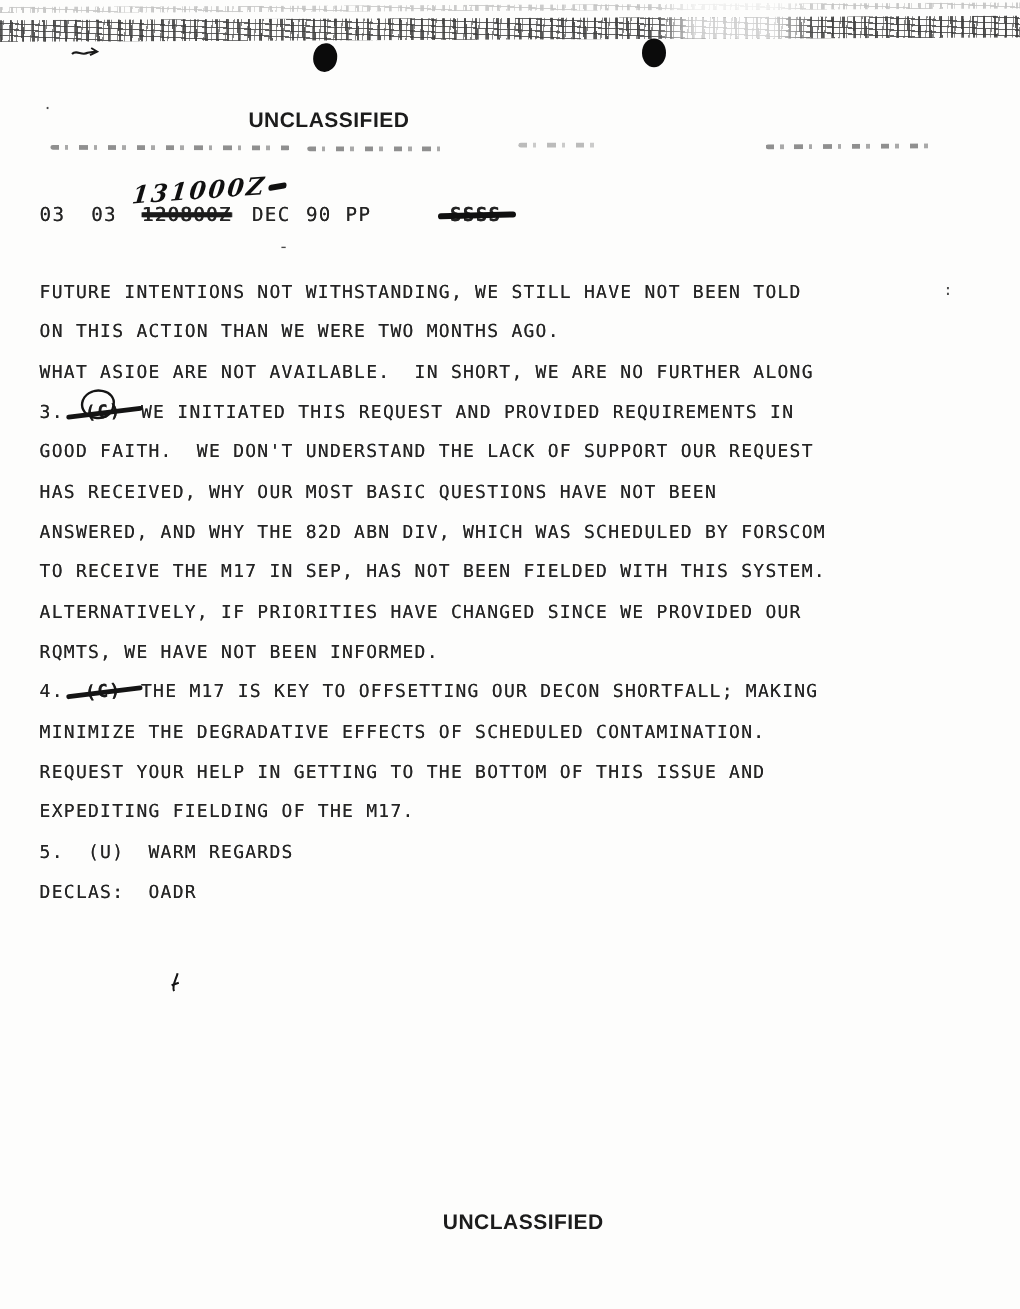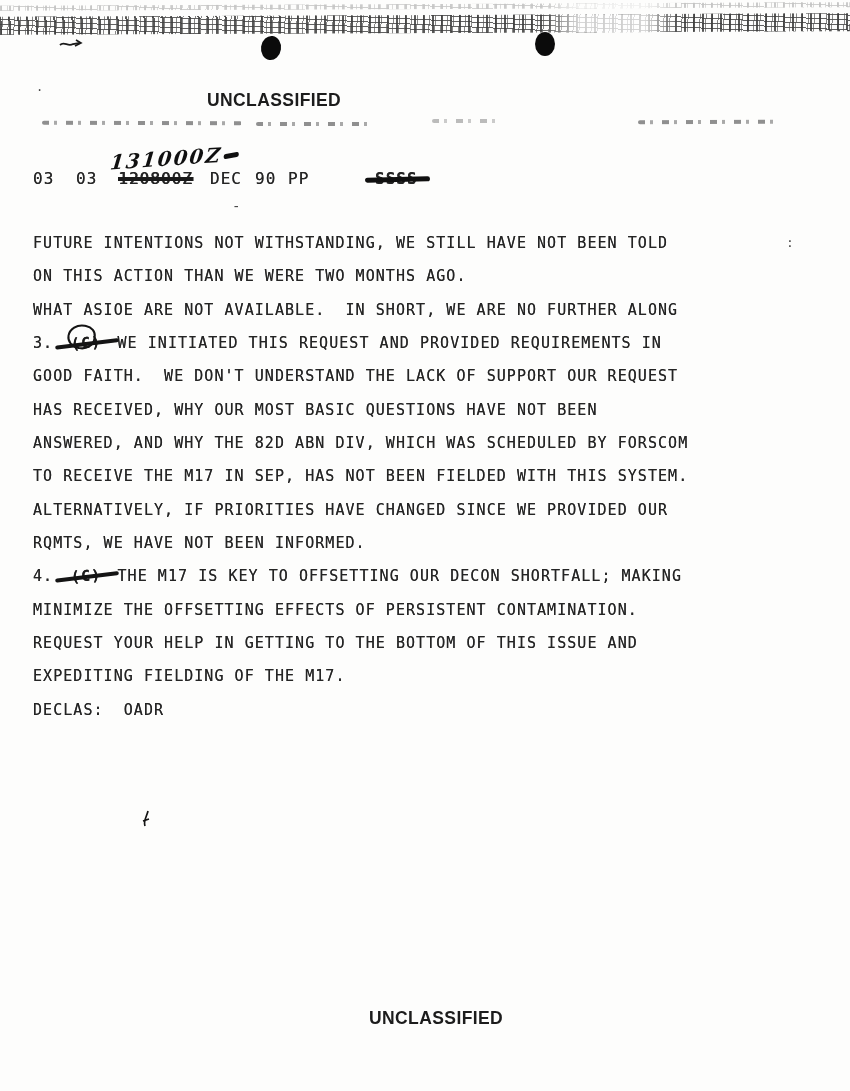--- a/index.html
+++ b/index.html
@@ -137,23 +137,24 @@
     <div class="bline">ON THIS ACTION THAN WE WERE TWO MONTHS AGO.</div>
     <div class="bline">WHAT ASIOE ARE NOT AVAILABLE.  IN SHORT, WE ARE NO FURTHER ALONG</div>
     <div class="bline"><span>3. </span><span class="struck-mark loop">(C)</span><span>WE INITIATED THIS REQUEST AND PROVIDED REQUIREMENTS IN</span></div>
     <div class="bline">GOOD FAITH.  WE DON'T UNDERSTAND THE LACK OF SUPPORT OUR REQUEST</div>
     <div class="bline">HAS RECEIVED, WHY OUR MOST BASIC QUESTIONS HAVE NOT BEEN</div>
     <div class="bline">ANSWERED, AND WHY THE 82D ABN DIV, WHICH WAS SCHEDULED BY FORSCOM</div>
     <div class="bline">TO RECEIVE THE M17 IN SEP, HAS NOT BEEN FIELDED WITH THIS SYSTEM.</div>
     <div class="bline">ALTERNATIVELY, IF PRIORITIES HAVE CHANGED SINCE WE PROVIDED OUR</div>
     <div class="bline">RQMTS, WE HAVE NOT BEEN INFORMED.</div>
     <div class="bline"><span>4. </span><span class="struck-mark">(C)</span><span>THE M17 IS KEY TO OFFSETTING OUR DECON SHORTFALL; MAKING</span></div>
-    <div class="bline">MINIMIZE THE OFFSETTING EFFECTS OF PERSISTENT CONTAMINATION.</div>
+    <div class="bline">MINIMIZE THE DEGRADATIVE EFFECTS OF SCHEDULED CONTAMINATION.</div>
     <div class="bline">REQUEST YOUR HELP IN GETTING TO THE BOTTOM OF THIS ISSUE AND</div>
     <div class="bline">EXPEDITING FIELDING OF THE M17.</div>
+    <div class="bline">5.  (U)  WARM REGARDS</div>
     <div class="bline">DECLAS:  OADR</div>
   </div>
 
   
   <svg class="pen-mark" width="10" height="18" viewBox="0 0 10 18">
     <path d="M4,16 C2,11 6,6 7,1 M2,11 L8,9" stroke="#141414" stroke-width="1.7" fill="none"></path>
   </svg>
 
   
   <div class="banner bottom">UNCLASSIFIED</div>

